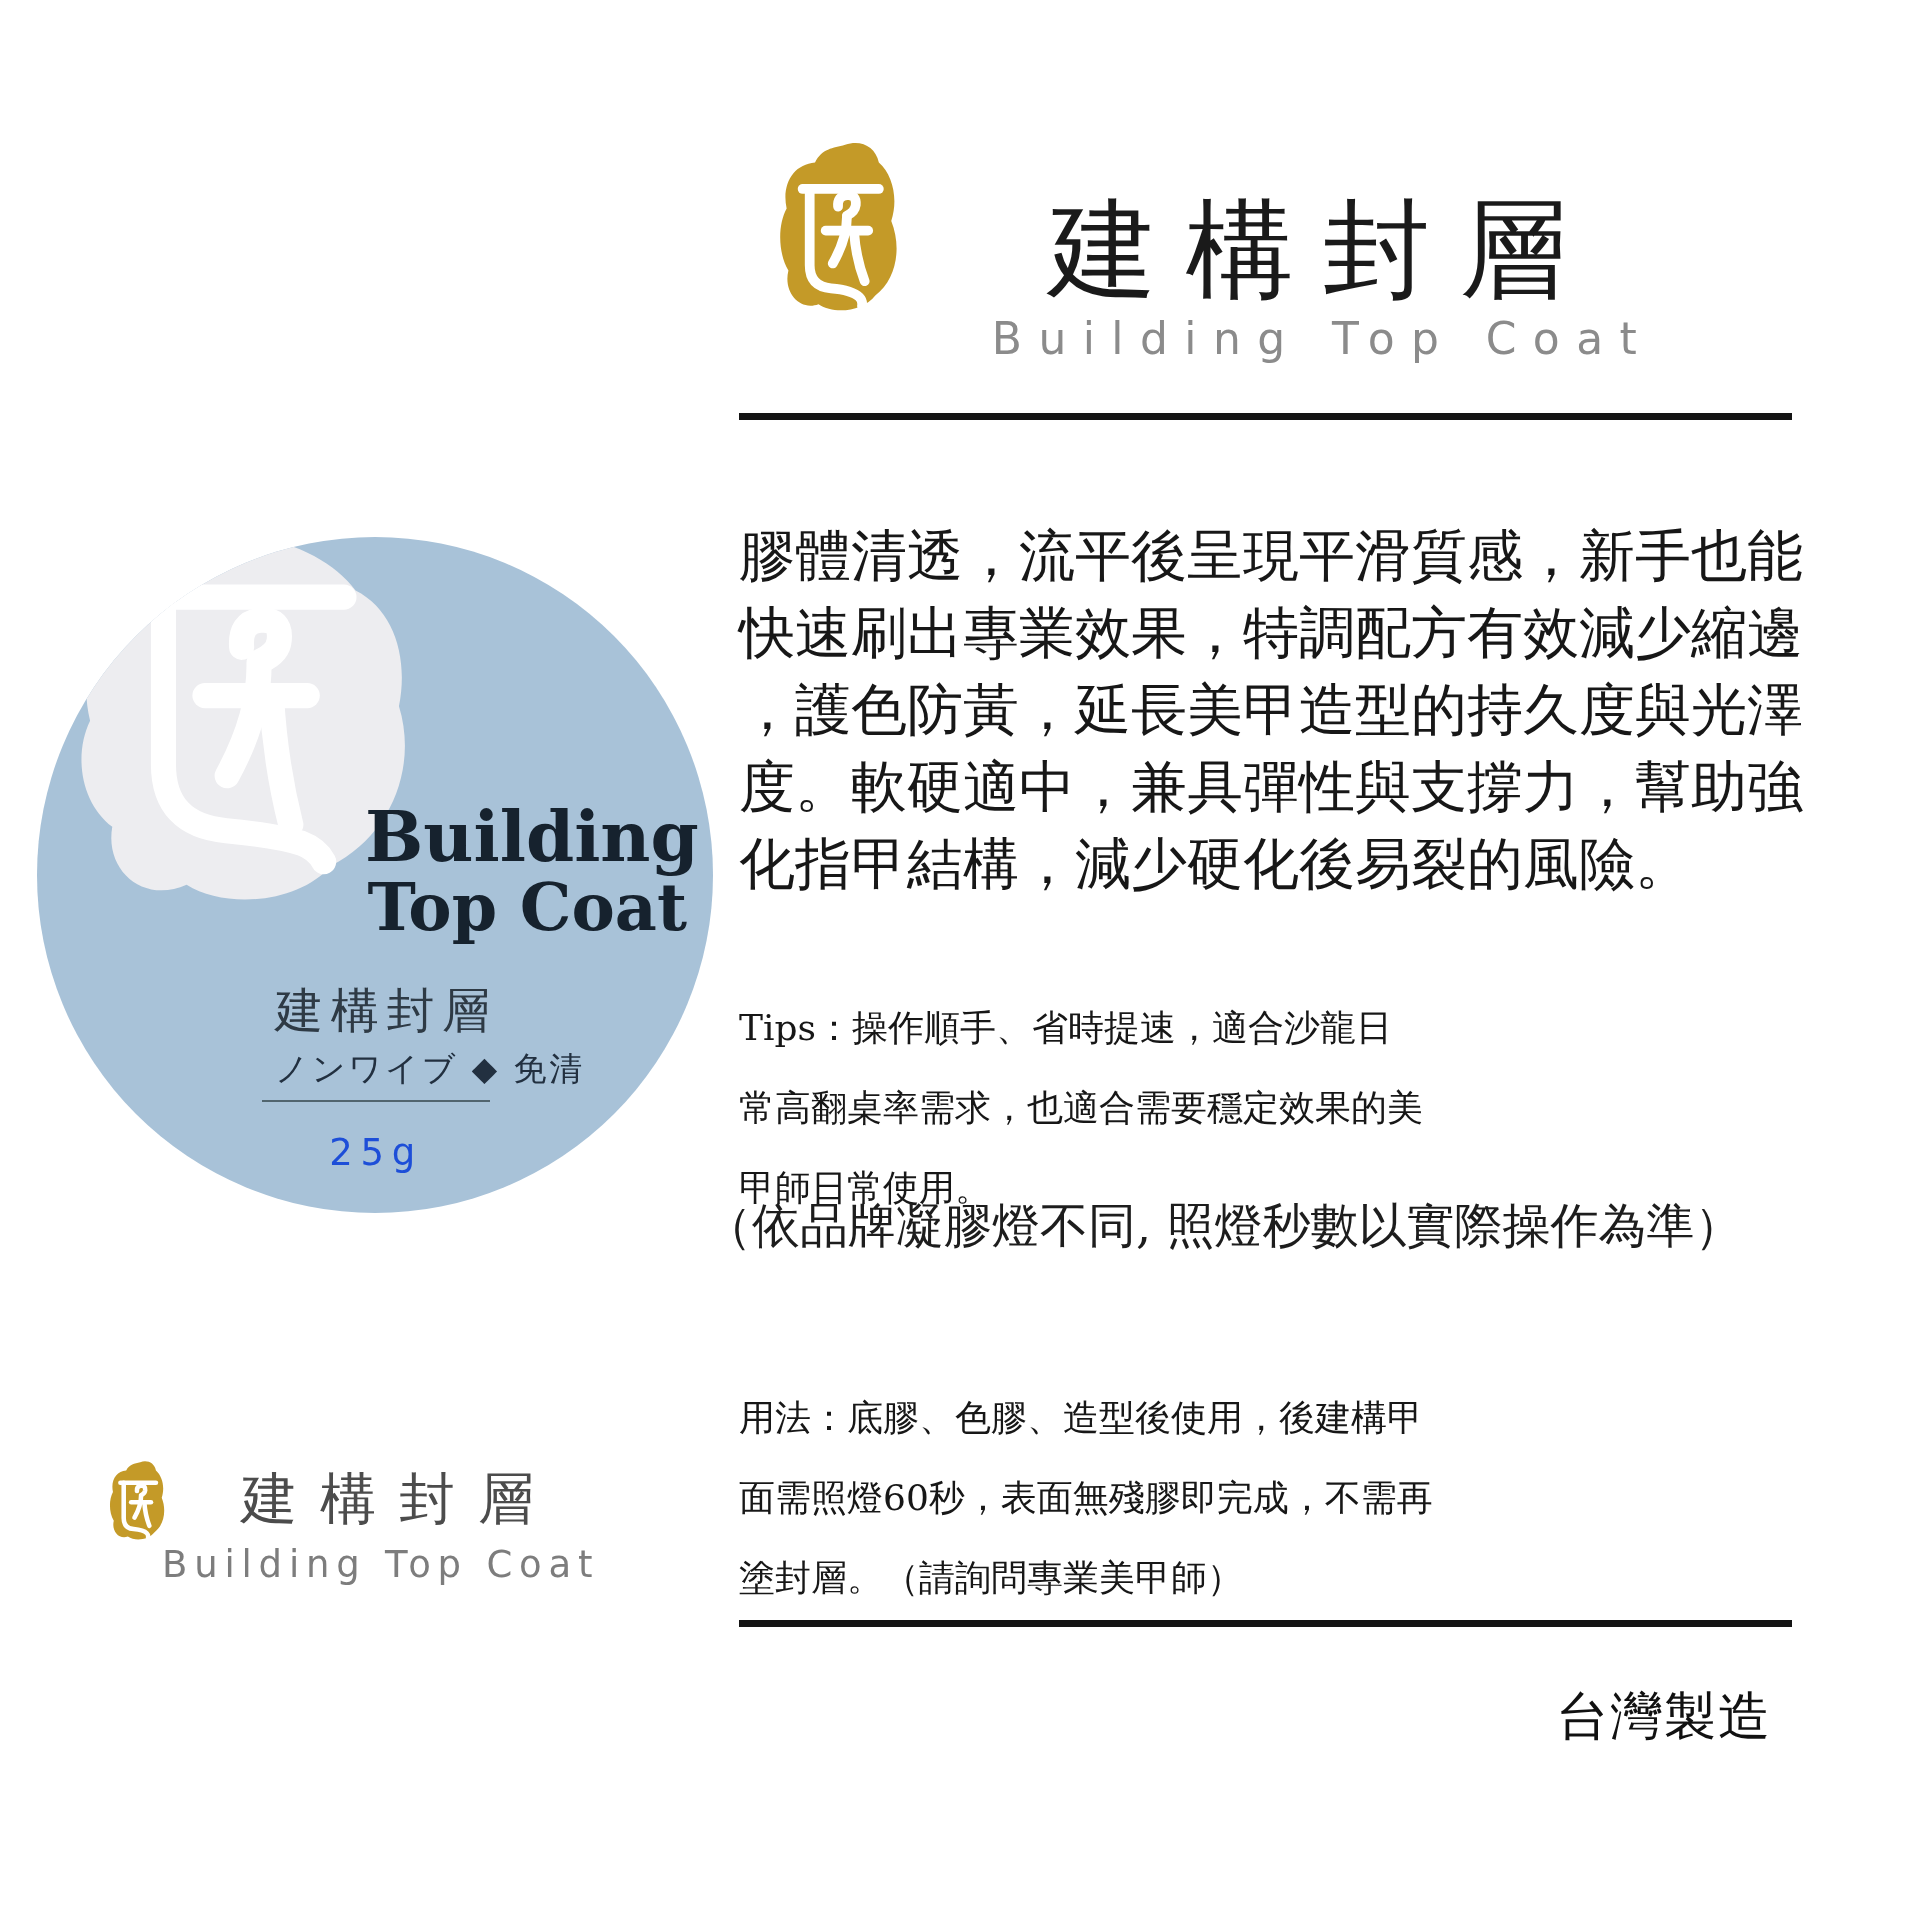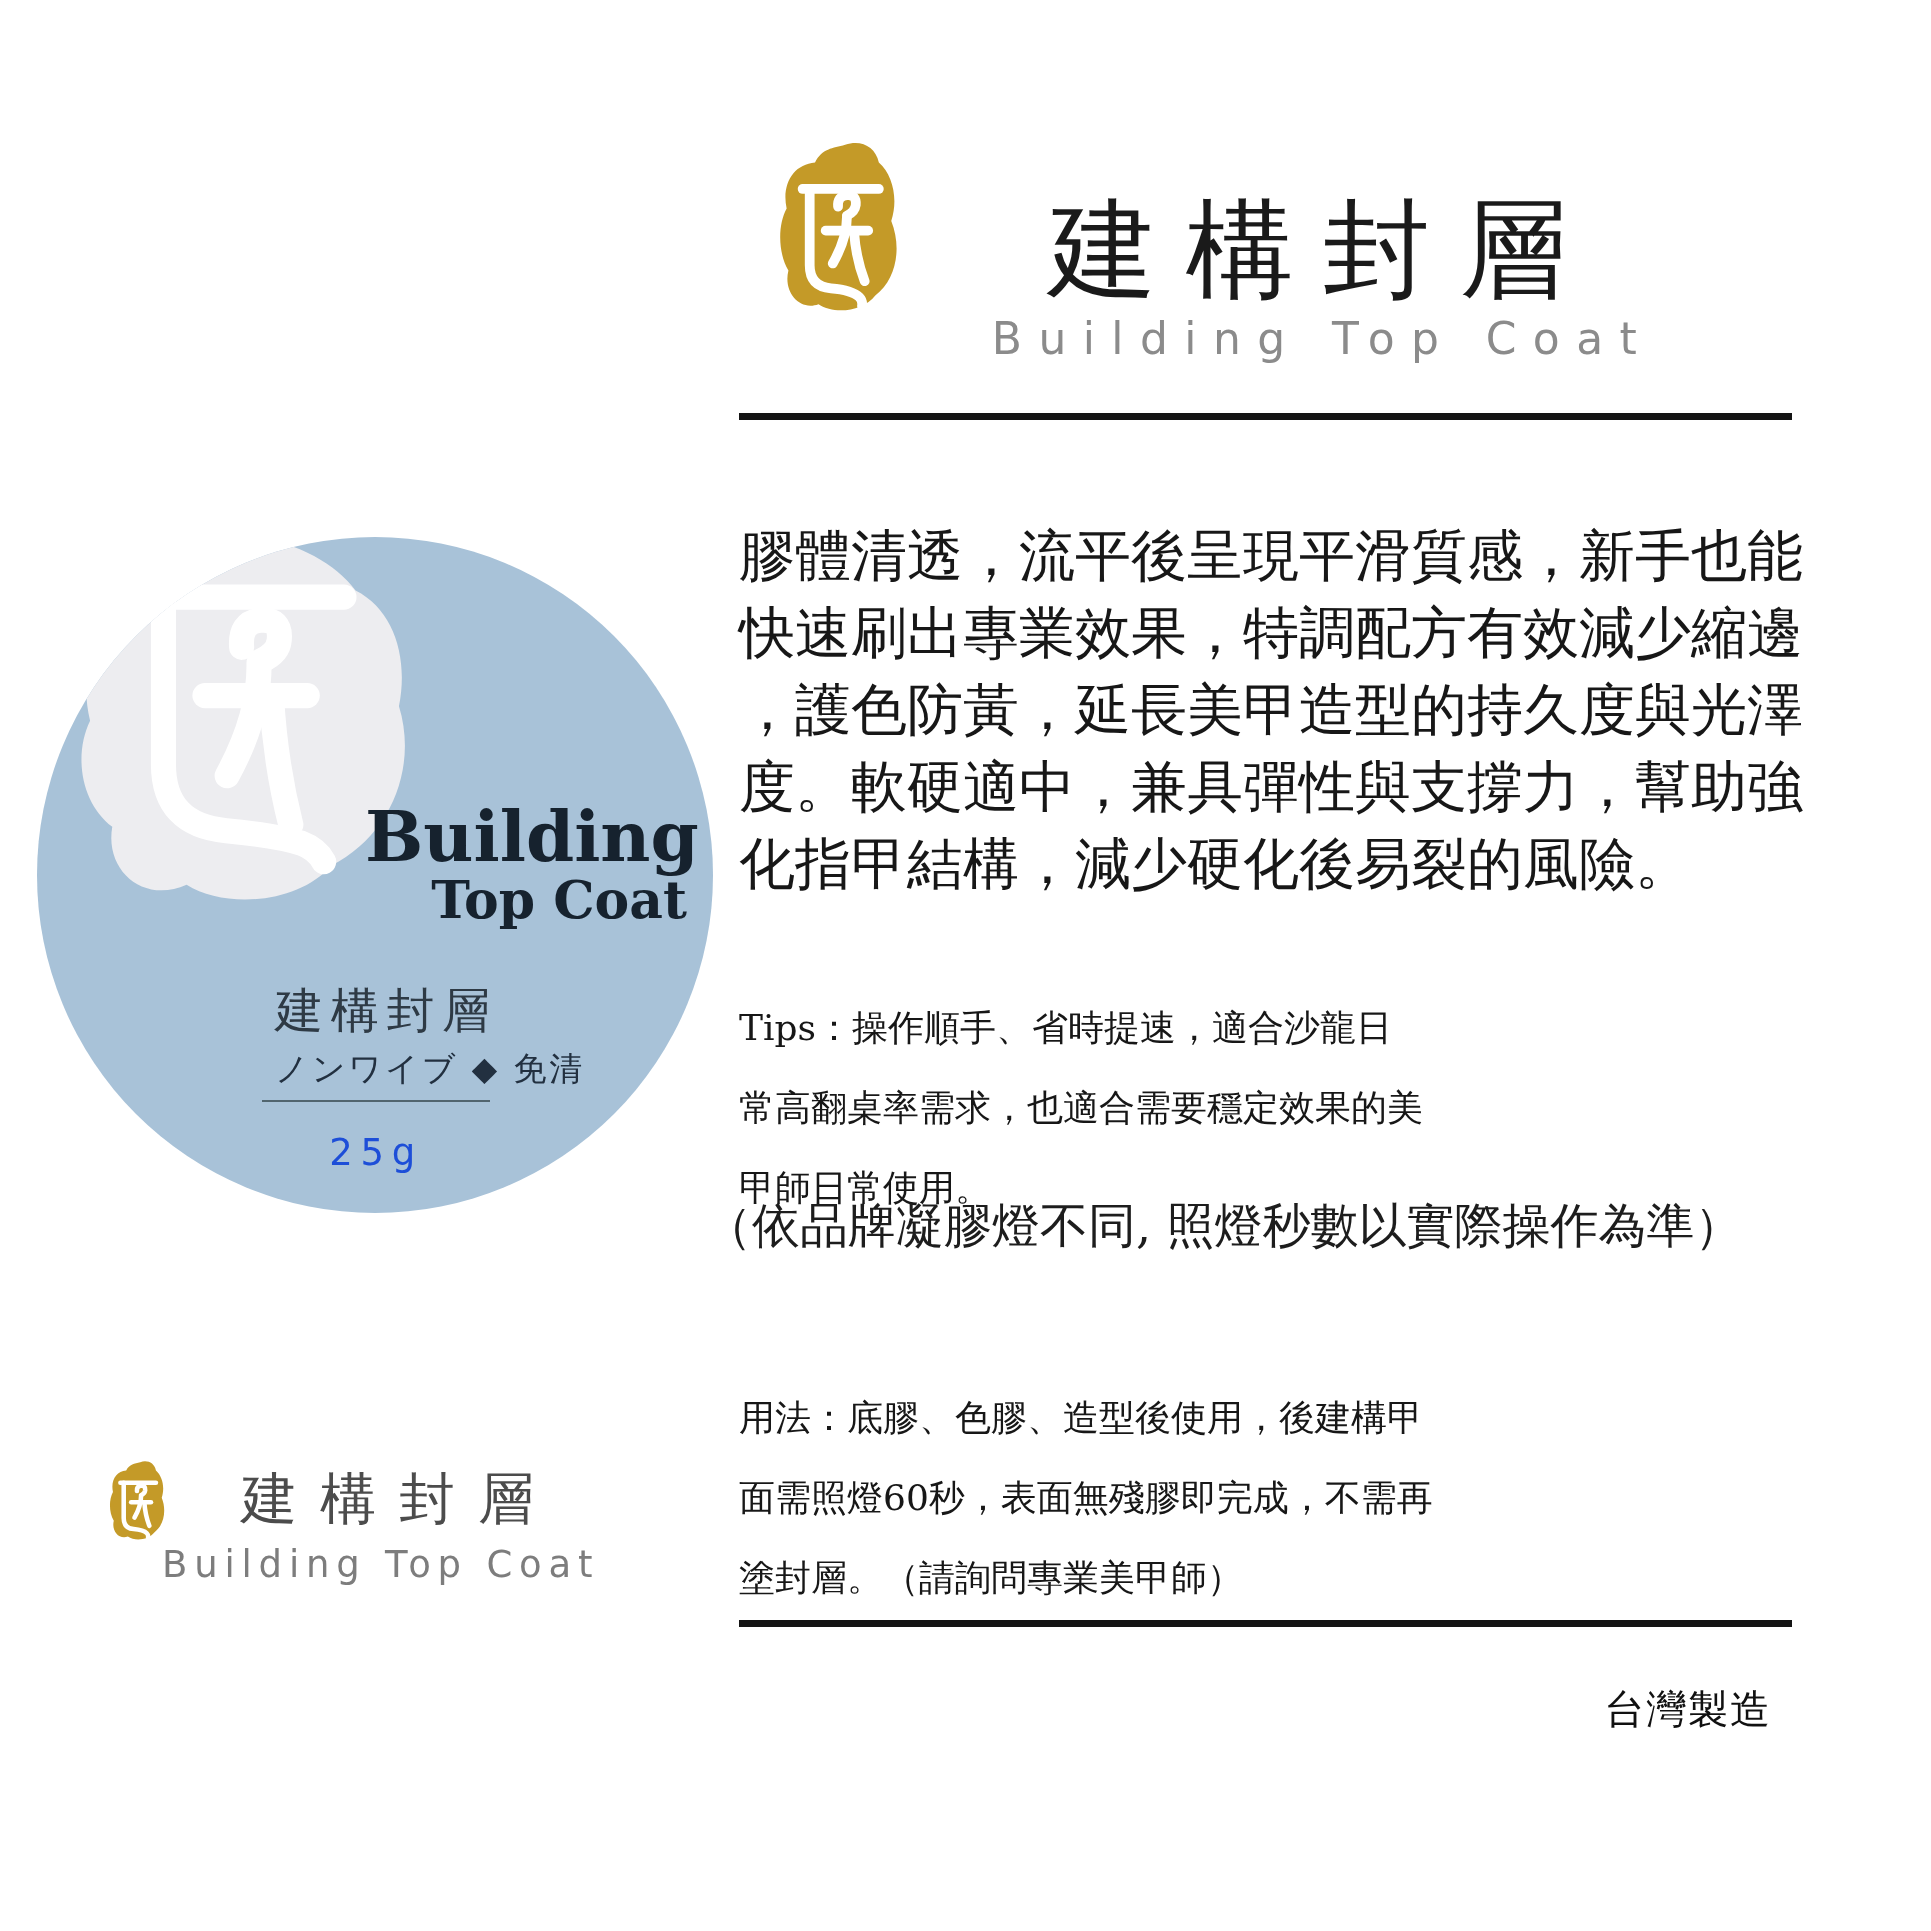--- a/index.html
+++ b/index.html
@@ -19,30 +19,30 @@
 
   
   .col{position:absolute;left:739px;width:1130px;margin-top:42px;}
   .bline{height:77px;line-height:77px;font-size:56px;white-space:nowrap;color:#171717;}
   .bline83{height:80px;line-height:80px;font-size:36px;white-space:nowrap;color:#171717;}
   .intro{top:475px;}
   .tips{top:946px;}
   .note{position:absolute;left:704px;top:1195px;font-size:48px;line-height:60px;
         white-space:nowrap;color:#1d1d1d;}
   .usage{top:1336px;}
-  .origin{position:absolute;right:159px;top:1682px;font-size:40px;letter-spacing:1.9px;
+  .origin{position:absolute;right:159px;top:1682px;font-size:52px;letter-spacing:1.9px;
         color:#111;white-space:nowrap;}
 
   
   .jar{position:absolute;left:37px;top:537px;width:676px;height:676px;border-radius:50%;
        background:#a8c2d8;overflow:hidden;}
   .jar-art{position:absolute;left:0;top:0;width:444px;height:406px;}
   .jar-name-en{position:absolute;left:328px;top:259px;width:328px;font-size:69px;font-weight:600;
        color:#16222e;white-space:nowrap;}
-  .jar-type-en{position:absolute;left:328px;top:332px;width:322px;text-align:right;font-size:52px;
+  .jar-type-en{position:absolute;left:328px;top:332px;width:322px;text-align:right;font-size:65px;
        font-weight:600;color:#16222e;white-space:nowrap;}
   .jar-name-zh{position:absolute;left:238px;top:442px;font-size:48px;letter-spacing:7.7px;
        font-weight:400;color:#2e3a45;white-space:nowrap;}
   .jar-feature{position:absolute;left:238px;top:510px;font-size:33px;letter-spacing:2.9px;
        font-family:"DejaVu Sans","Liberation Sans",sans-serif;color:#223040;white-space:nowrap;}
   .jar-divider{position:absolute;left:225px;top:563px;width:228px;height:1.9px;background:#51656f;}
   .jar-weight{position:absolute;left:225px;top:594px;width:228px;text-align:center;font-size:37px;
        letter-spacing:7.7px;font-family:"DejaVu Sans","Liberation Sans",sans-serif;color:#1d4ed8;}
 
   

